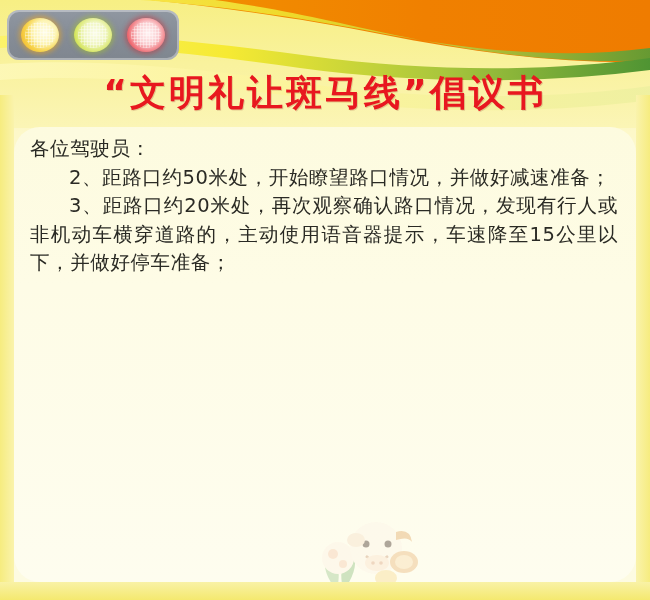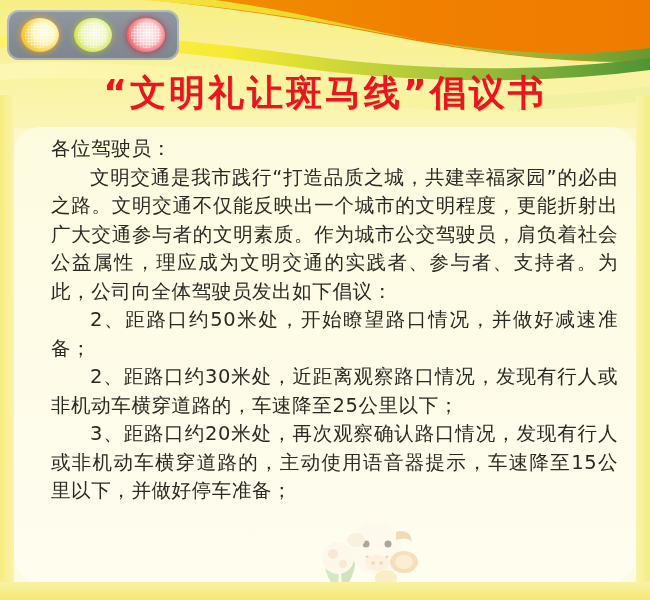--- a/index.html
+++ b/index.html
@@ -118,21 +118,20 @@
   .body-panel {
     position: absolute;
     left: 14px;
     top: 127px;
     width: 622px;
     height: 455px;
     box-sizing: border-box;
     border-radius: 26px 26px 26px 26px;
     background: linear-gradient(180deg, #fdfbdf 0%, #fefce6 35%, #fefdef 100%);
     overflow: hidden;
-    padding-left: 21px;
   }
 
   
   .mascot {
     position: absolute;
     left: 286px;
     bottom: -6px;
     width: 130px;
     height: 70px;
     opacity: 0.55;
@@ -240,20 +239,18 @@
         <path d="M96,14 Q110,10 112,24 Q108,18 96,22 Z" fill="#e0a766"></path>
         <ellipse cx="104" cy="44" rx="14" ry="11" fill="#e8b578"></ellipse>
         <ellipse cx="104" cy="44" rx="9" ry="7" fill="#f6d9ab"></ellipse>
         <ellipse cx="86" cy="60" rx="11" ry="8" fill="#f7d98f"></ellipse>
         <ellipse cx="56" cy="22" rx="9" ry="7" fill="#f3ddc6"></ellipse>
       </g>
     </svg>
 
     <div class="content">
       <p>各位驾驶员：</p>
-      <p class="indent">文明交通是我市践行“打造品质之城，共建幸福家园”的必由之路。文明交通不仅能反映出一个城市的文明程度，更能折射出广大交通参与者的文明素质。作为城市公交驾驶员，肩负着社会公益属性，理应成为文明交通的实践者、参与者、支持者。为此，公司向全体驾驶员发出如下倡议：</p>
       <p class="indent">2、距路口约50米处，开始瞭望路口情况，并做好减速准备；</p>
-      <p class="indent">2、距路口约30米处，近距离观察路口情况，发现有行人或非机动车横穿道路的，车速降至25公里以下；</p>
       <p class="indent">3、距路口约20米处，再次观察确认路口情况，发现有行人或非机动车横穿道路的，主动使用语音器提示，车速降至15公里以下，并做好停车准备；</p>
     </div>
   </div>
 
 </div>
 
 </body></html>

